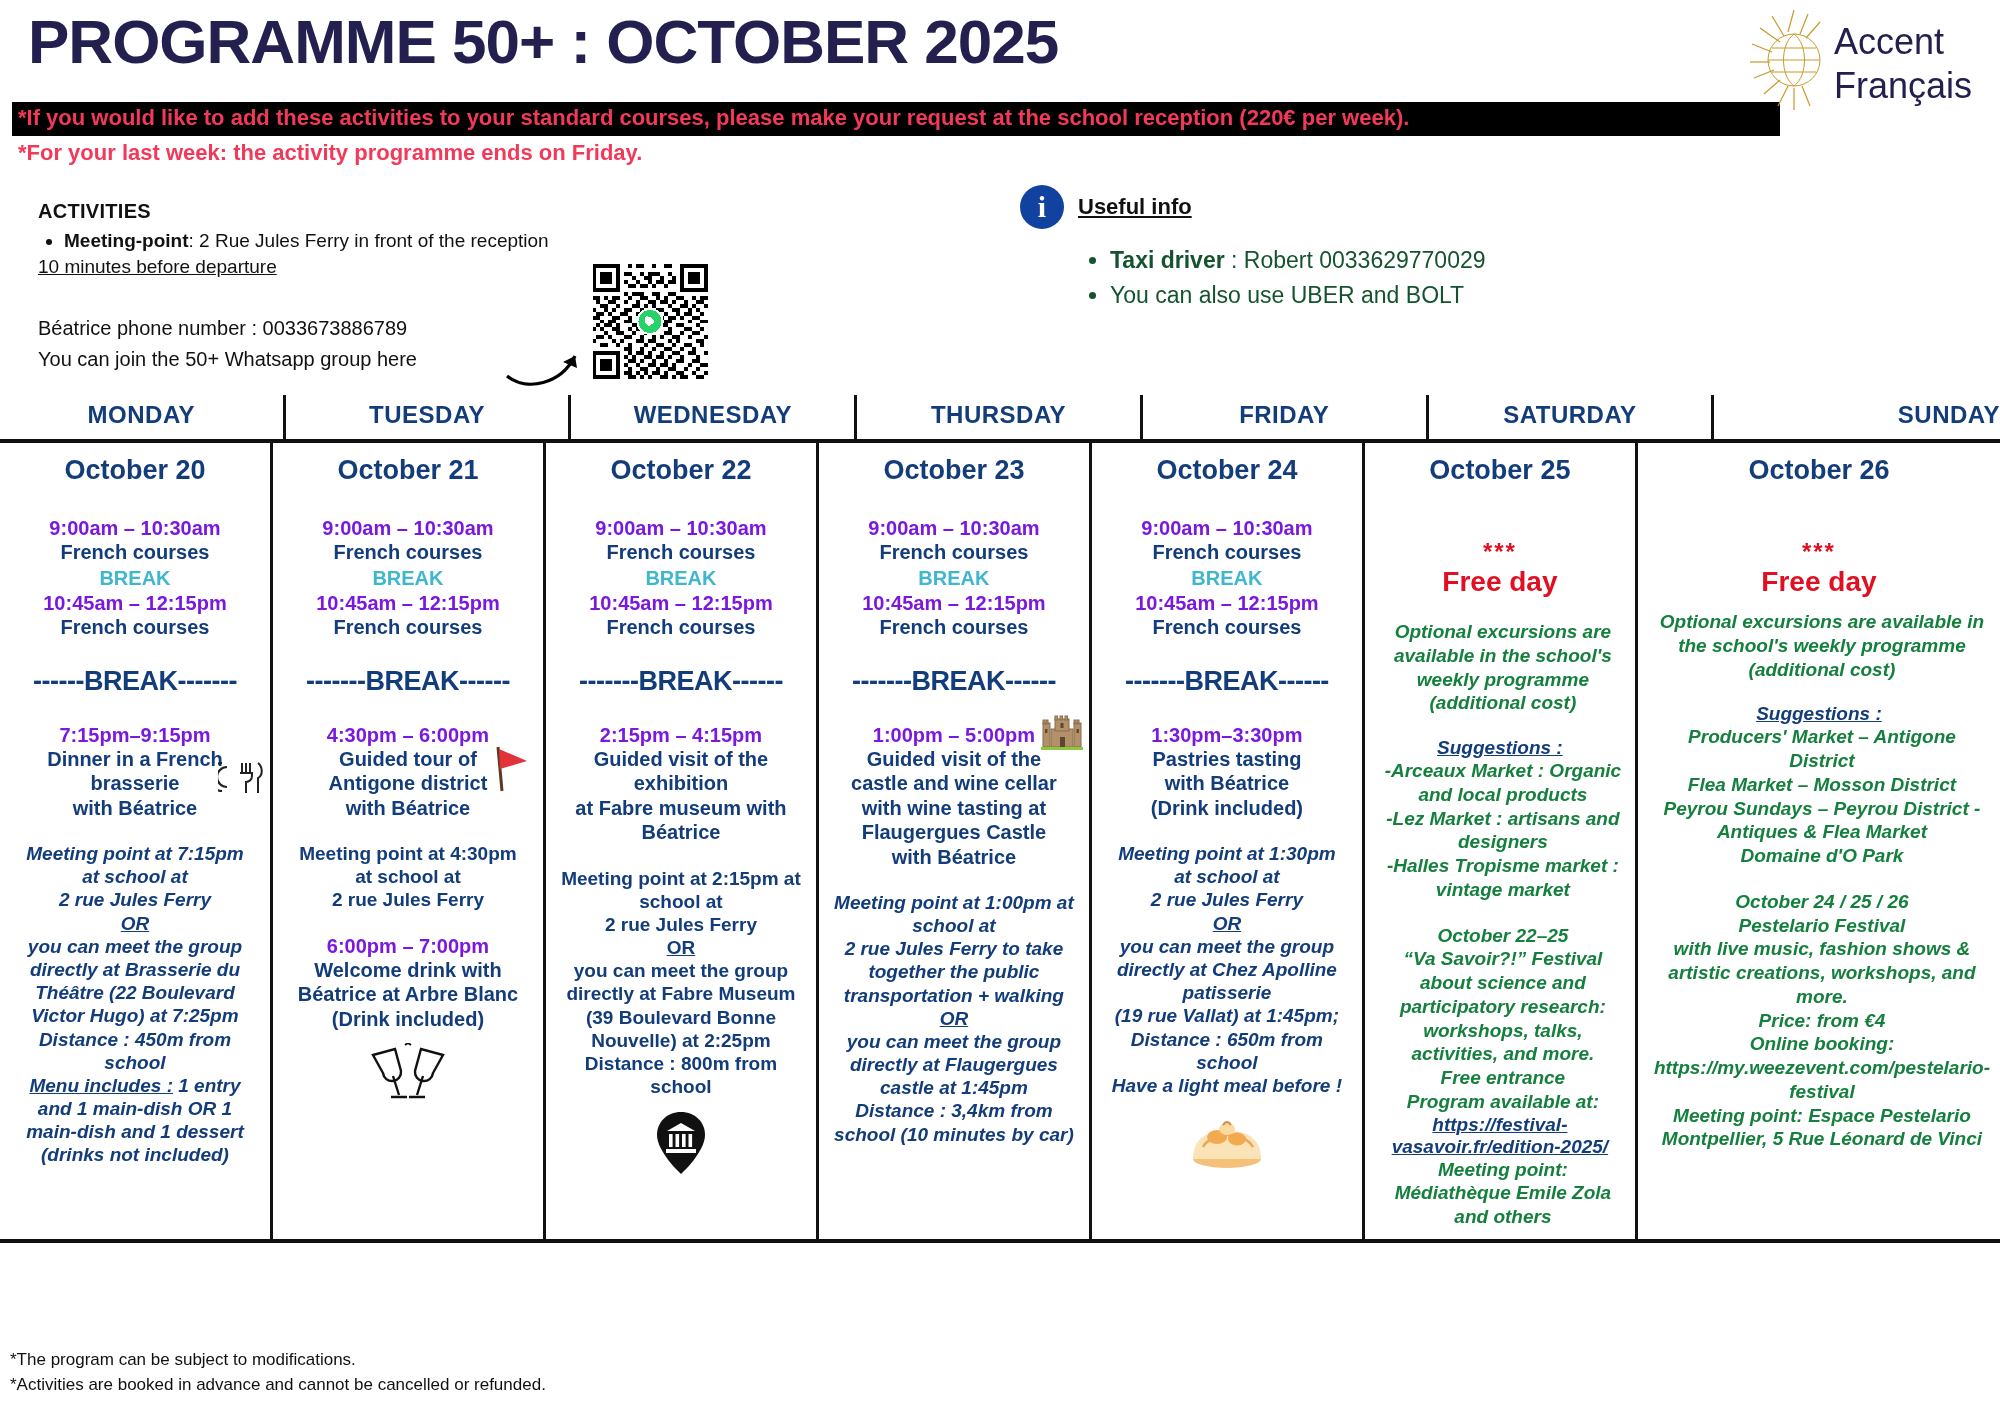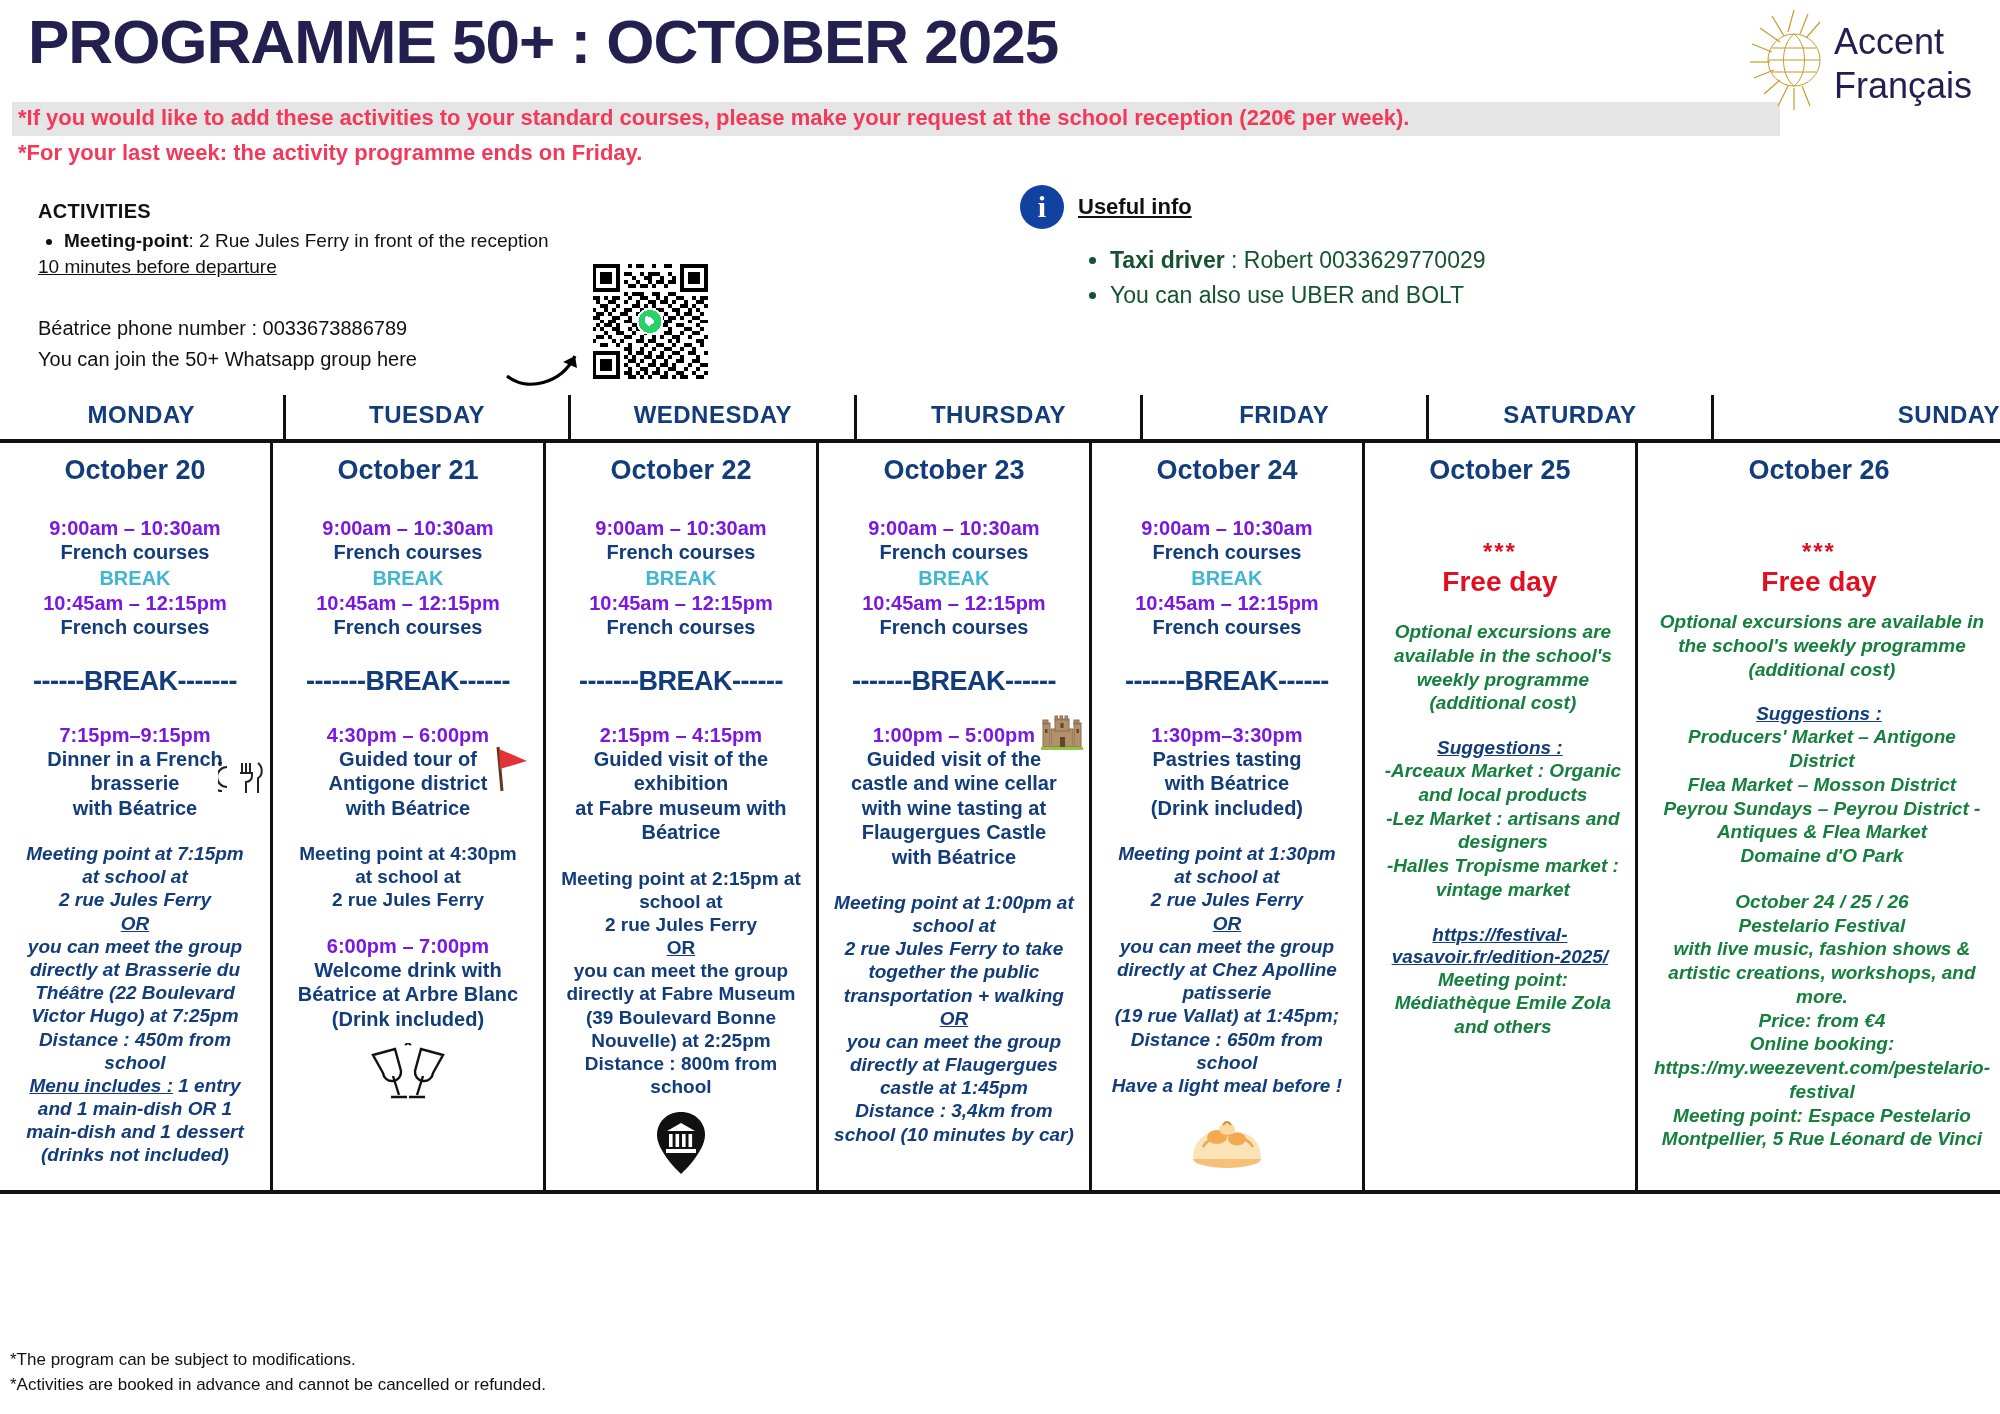--- a/index.html
+++ b/index.html
@@ -14,21 +14,21 @@
   .page{position:relative;width:2000px;height:1414px;}
 
   
   .title{
     position:absolute; left:28px; top:6px;
     font-size:62px; font-weight:bold; letter-spacing:-1px;
     color:#232050;
   }
   .highlight-line{
     position:absolute; left:12px; top:102px; width:1768px;
-    background:#e5e5e5;
+    background:#000000;
     padding:3px 6px 5px 6px;
     font-size:22px; font-weight:bold; color:#f2395a;
     box-sizing:border-box;
     white-space:nowrap;
   }
   .subnote{
     position:absolute; left:18px; top:140px;
     font-size:22px; font-weight:bold; color:#f2395a;
   }
   .logo{
@@ -639,20 +639,25 @@
         <div class="stars">***</div>
         <div class="freeday">Free day</div>
         <div class="gap"></div>
         <div class="sug">Optional excursions are available in the school's weekly programme (additional cost)</div>
         <div class="gap"></div>
         <div class="sugh">Suggestions : </div>
         <div class="sug" style="white-space:pre-line">-Arceaux Market : Organic and local products
 -Lez Market : artisans and designers
 -Halles Tropisme market : vintage market</div>
         <div class="gap"></div>
+        <div class="sug" style="white-space:pre-line">October 22–25
+“Va Savoir?!” Festival
+about science and participatory research: workshops, talks, activities, and more.
+Free entrance
+Program available at:</div>
         <div class="sugh">https://festival-vasavoir.fr/edition-2025/</div>
         <div class="sug">Meeting point: Médiathèque Emile Zola and others</div>
       </div>
 
       <div class="col">
         <div class="date">October 26</div>
         <div class="gap"></div>
         <div class="stars">***</div>
         <div class="freeday">Free day</div>
         <div class="gap-s"></div>

